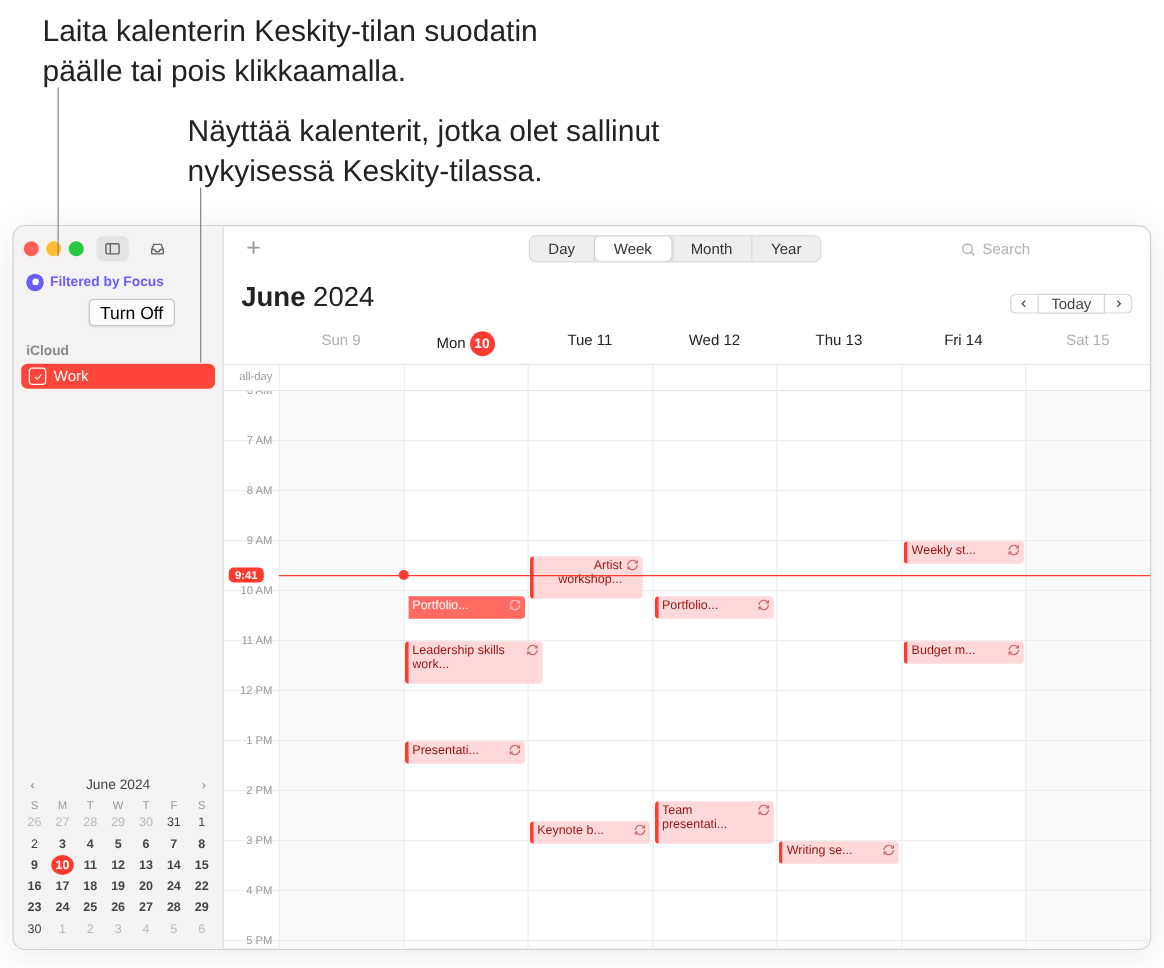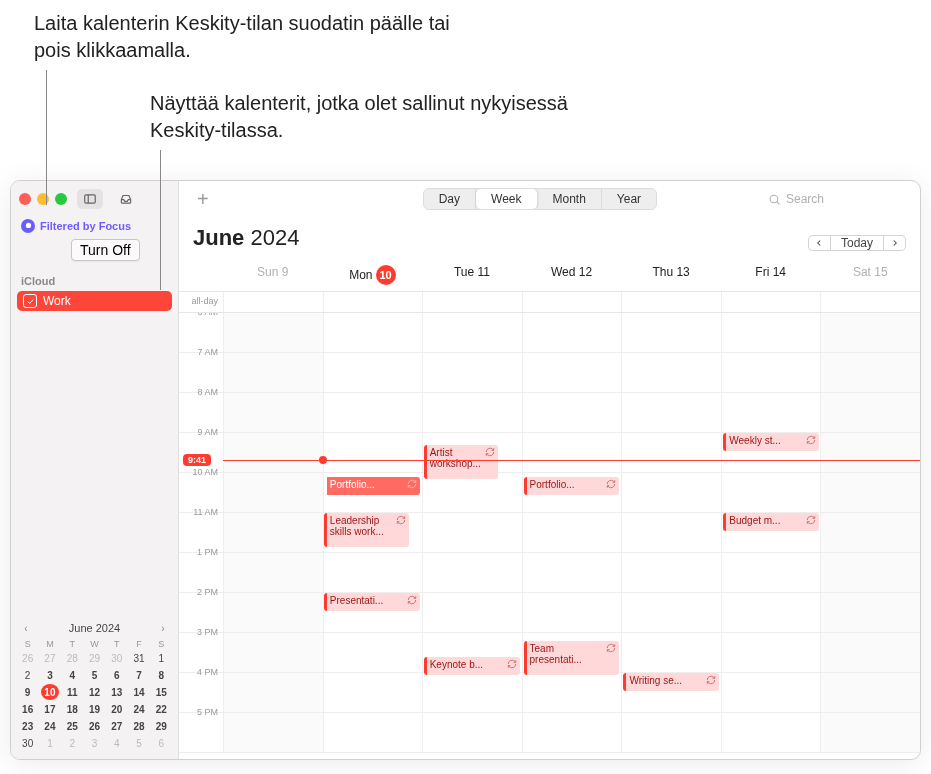--- a/index.html
+++ b/index.html
@@ -1,18 +1,18 @@
 <!DOCTYPE html>
 <html><head>
 <meta charset="utf-8">
 <style>
 * { box-sizing: border-box; margin: 0; padding: 0; }
 body { font-family: -apple-system, "Helvetica Neue", Arial, sans-serif; background: #fff; width: 931px; height: 774px; position: relative; overflow: hidden; }
 
-.annotation { position: absolute; font-size: 20px; color: #222; line-height: 1.35; z-index: 100; }
+.annotation { position: absolute; font-size: 24px; color: #222; line-height: 1.35; z-index: 100; }
 .ann1 { left: 34px; top: 10px; width: 420px; }
 .ann2 { left: 150px; top: 90px; width: 420px; }
 .ann-line { position: absolute; background: #888; z-index: 90; }
 
 .window { position: absolute; left: 10px; top: 180px; width: 911px; height: 580px; border: 1px solid #d0d0d0; border-radius: 10px; overflow: hidden; background: #fff; display: flex; box-shadow: 0 4px 30px rgba(0,0,0,0.08); }
 
 .sidebar { width: 168px; background: #f4f2f3; border-right: 1px solid #e0dede; display: flex; flex-direction: column; justify-content: center; }
 .titlebar { height: 36px; display: flex; align-items: center; padding: 0 8px; gap: 6px; }
 .traffic { width: 12px; height: 12px; border-radius: 50%; }
 .t-red { background: #ff5f57; } .t-yel { background: #febc2e; } .t-grn { background: #28c840; }
@@ -335,20 +335,32 @@
               <div class="h-cell wknd"></div>
               <div class="h-cell"></div>
               <div class="h-cell"></div>
               <div class="h-cell"></div>
               <div class="h-cell"></div>
               <div class="h-cell"></div>
               <div class="h-cell wknd"></div>
             </div>
           </div>
           <div class="hour-row">
+            <div class="hour-label">12 PM</div>
+            <div class="hour-cells">
+              <div class="h-cell wknd"></div>
+              <div class="h-cell"></div>
+              <div class="h-cell"></div>
+              <div class="h-cell"></div>
+              <div class="h-cell"></div>
+              <div class="h-cell"></div>
+              <div class="h-cell wknd"></div>
+            </div>
+          </div>
+          <div class="hour-row">
             <div class="hour-label">1 PM</div>
             <div class="hour-cells">
               <div class="h-cell wknd"></div>
               <div class="h-cell"></div>
               <div class="h-cell"></div>
               <div class="h-cell"></div>
               <div class="h-cell"></div>
               <div class="h-cell"></div>
               <div class="h-cell wknd"></div>
             </div>
@@ -409,37 +421,37 @@
       </div>
       <div id="events-layer">
           <div class="event dark" style="top: 164px; left: 144.857px; width: 95.8571px; height: 18px;">
             <span class="etxt">Portfolio...</span>
             <span class="rec"><svg viewBox="0 0 24 24" fill="none" stroke="currentColor" stroke-width="2">
                 <path d="M3 12a9 9 0 0115-6.7L21 8M21 12a9 9 0 01-15 6.7L3 16"></path>
                 <polyline points="21 3 21 8 16 8"></polyline>
                 <polyline points="3 21 3 16 8 16"></polyline>
               </svg></span>
           </div>
-          <div class="event" style="top: 200px; left: 144.857px; width: 85px; height: 34px;">
+          <div class="event" style="top: 200px; left: 144.857px; width: 110px; height: 34px;">
             <span class="etxt">Leadership skills work...</span>
             <span class="rec"><svg viewBox="0 0 24 24" fill="none" stroke="currentColor" stroke-width="2">
                 <path d="M3 12a9 9 0 0115-6.7L21 8M21 12a9 9 0 01-15 6.7L3 16"></path>
                 <polyline points="21 3 21 8 16 8"></polyline>
                 <polyline points="3 21 3 16 8 16"></polyline>
               </svg></span>
           </div>
           <div class="event" style="top: 280px; left: 144.857px; width: 95.8571px; height: 18px;">
             <span class="etxt">Presentati...</span>
             <span class="rec"><svg viewBox="0 0 24 24" fill="none" stroke="currentColor" stroke-width="2">
                 <path d="M3 12a9 9 0 0115-6.7L21 8M21 12a9 9 0 01-15 6.7L3 16"></path>
                 <polyline points="21 3 21 8 16 8"></polyline>
                 <polyline points="3 21 3 16 8 16"></polyline>
               </svg></span>
           </div>
-          <div class="event" style="top: 132px; left: 244.714px; width: 74px; height: 34px;">
+          <div class="event" style="top: 132px; left: 244.714px; width: 90px; height: 34px; text-align: right;">
             <span class="etxt">Artist workshop...</span>
             <span class="rec"><svg viewBox="0 0 24 24" fill="none" stroke="currentColor" stroke-width="2">
                 <path d="M3 12a9 9 0 0115-6.7L21 8M21 12a9 9 0 01-15 6.7L3 16"></path>
                 <polyline points="21 3 21 8 16 8"></polyline>
                 <polyline points="3 21 3 16 8 16"></polyline>
               </svg></span>
           </div>
           <div class="event" style="top: 344px; left: 244.714px; width: 95.8571px; height: 18px;">
             <span class="etxt">Keynote b...</span>
             <span class="rec"><svg viewBox="0 0 24 24" fill="none" stroke="currentColor" stroke-width="2">

